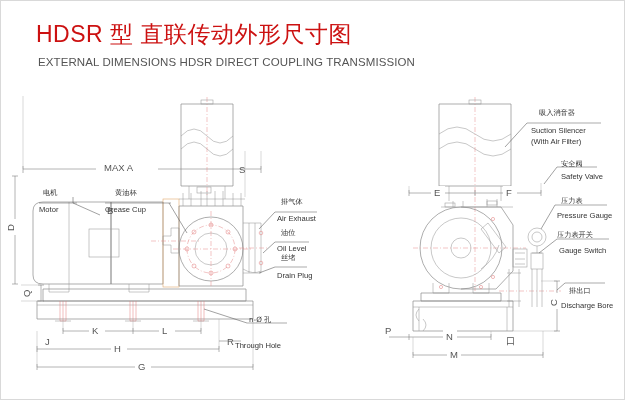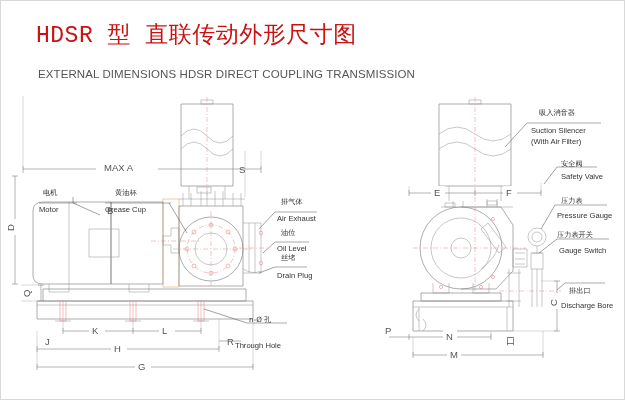--- a/index.html
+++ b/index.html
@@ -1,22 +1,22 @@
 <!DOCTYPE html>
 <html><head>
 <meta charset="utf-8">
 <style>
   html,body{margin:0;padding:0;background:#fff;}
   body{font-family:"Liberation Sans","DejaVu Sans",sans-serif;}
   #page{position:relative;width:625px;height:400px;background:#ffffff;
         border:1px solid #d9d9d9;box-sizing:border-box;overflow:hidden;}
   #title{position:absolute;left:35px;top:18px;font-size:23px;color:#cc1111;
-         letter-spacing:0.5px;white-space:nowrap;font-family:Liberation Mono, monospace;}
+         letter-spacing:0.5px;white-space:nowrap;}
   #subtitle{position:absolute;left:37px;top:55px;font-size:11.5px;color:#555;
-            letter-spacing:0.1px;white-space:nowrap;margin-top:12px;}
+            letter-spacing:0.1px;white-space:nowrap;}
   svg{position:absolute;left:0;top:0;}
   .lbl{font-size:7.6px;fill:#333;font-family:"Liberation Sans",sans-serif;}
   .lblcn{font-size:7.2px;fill:#333;font-family:"DejaVu Sans",sans-serif;}
   .dim{font-size:9.5px;fill:#555;font-family:"Liberation Sans",sans-serif;}
   .ln{stroke:#8a8a8a;stroke-width:.7;fill:none;}
   .ln2{stroke:#9a9a9a;stroke-width:.55;fill:none;}
   .ctr{stroke:#e58a8a;stroke-width:.5;fill:none;stroke-dasharray:5 2 1 2;}
   .dimln{stroke:#777;stroke-width:.55;fill:none;}
   .ext{stroke:#aaa;stroke-width:.45;fill:none;}
   .lead{stroke:#555;stroke-width:.55;fill:none;}

